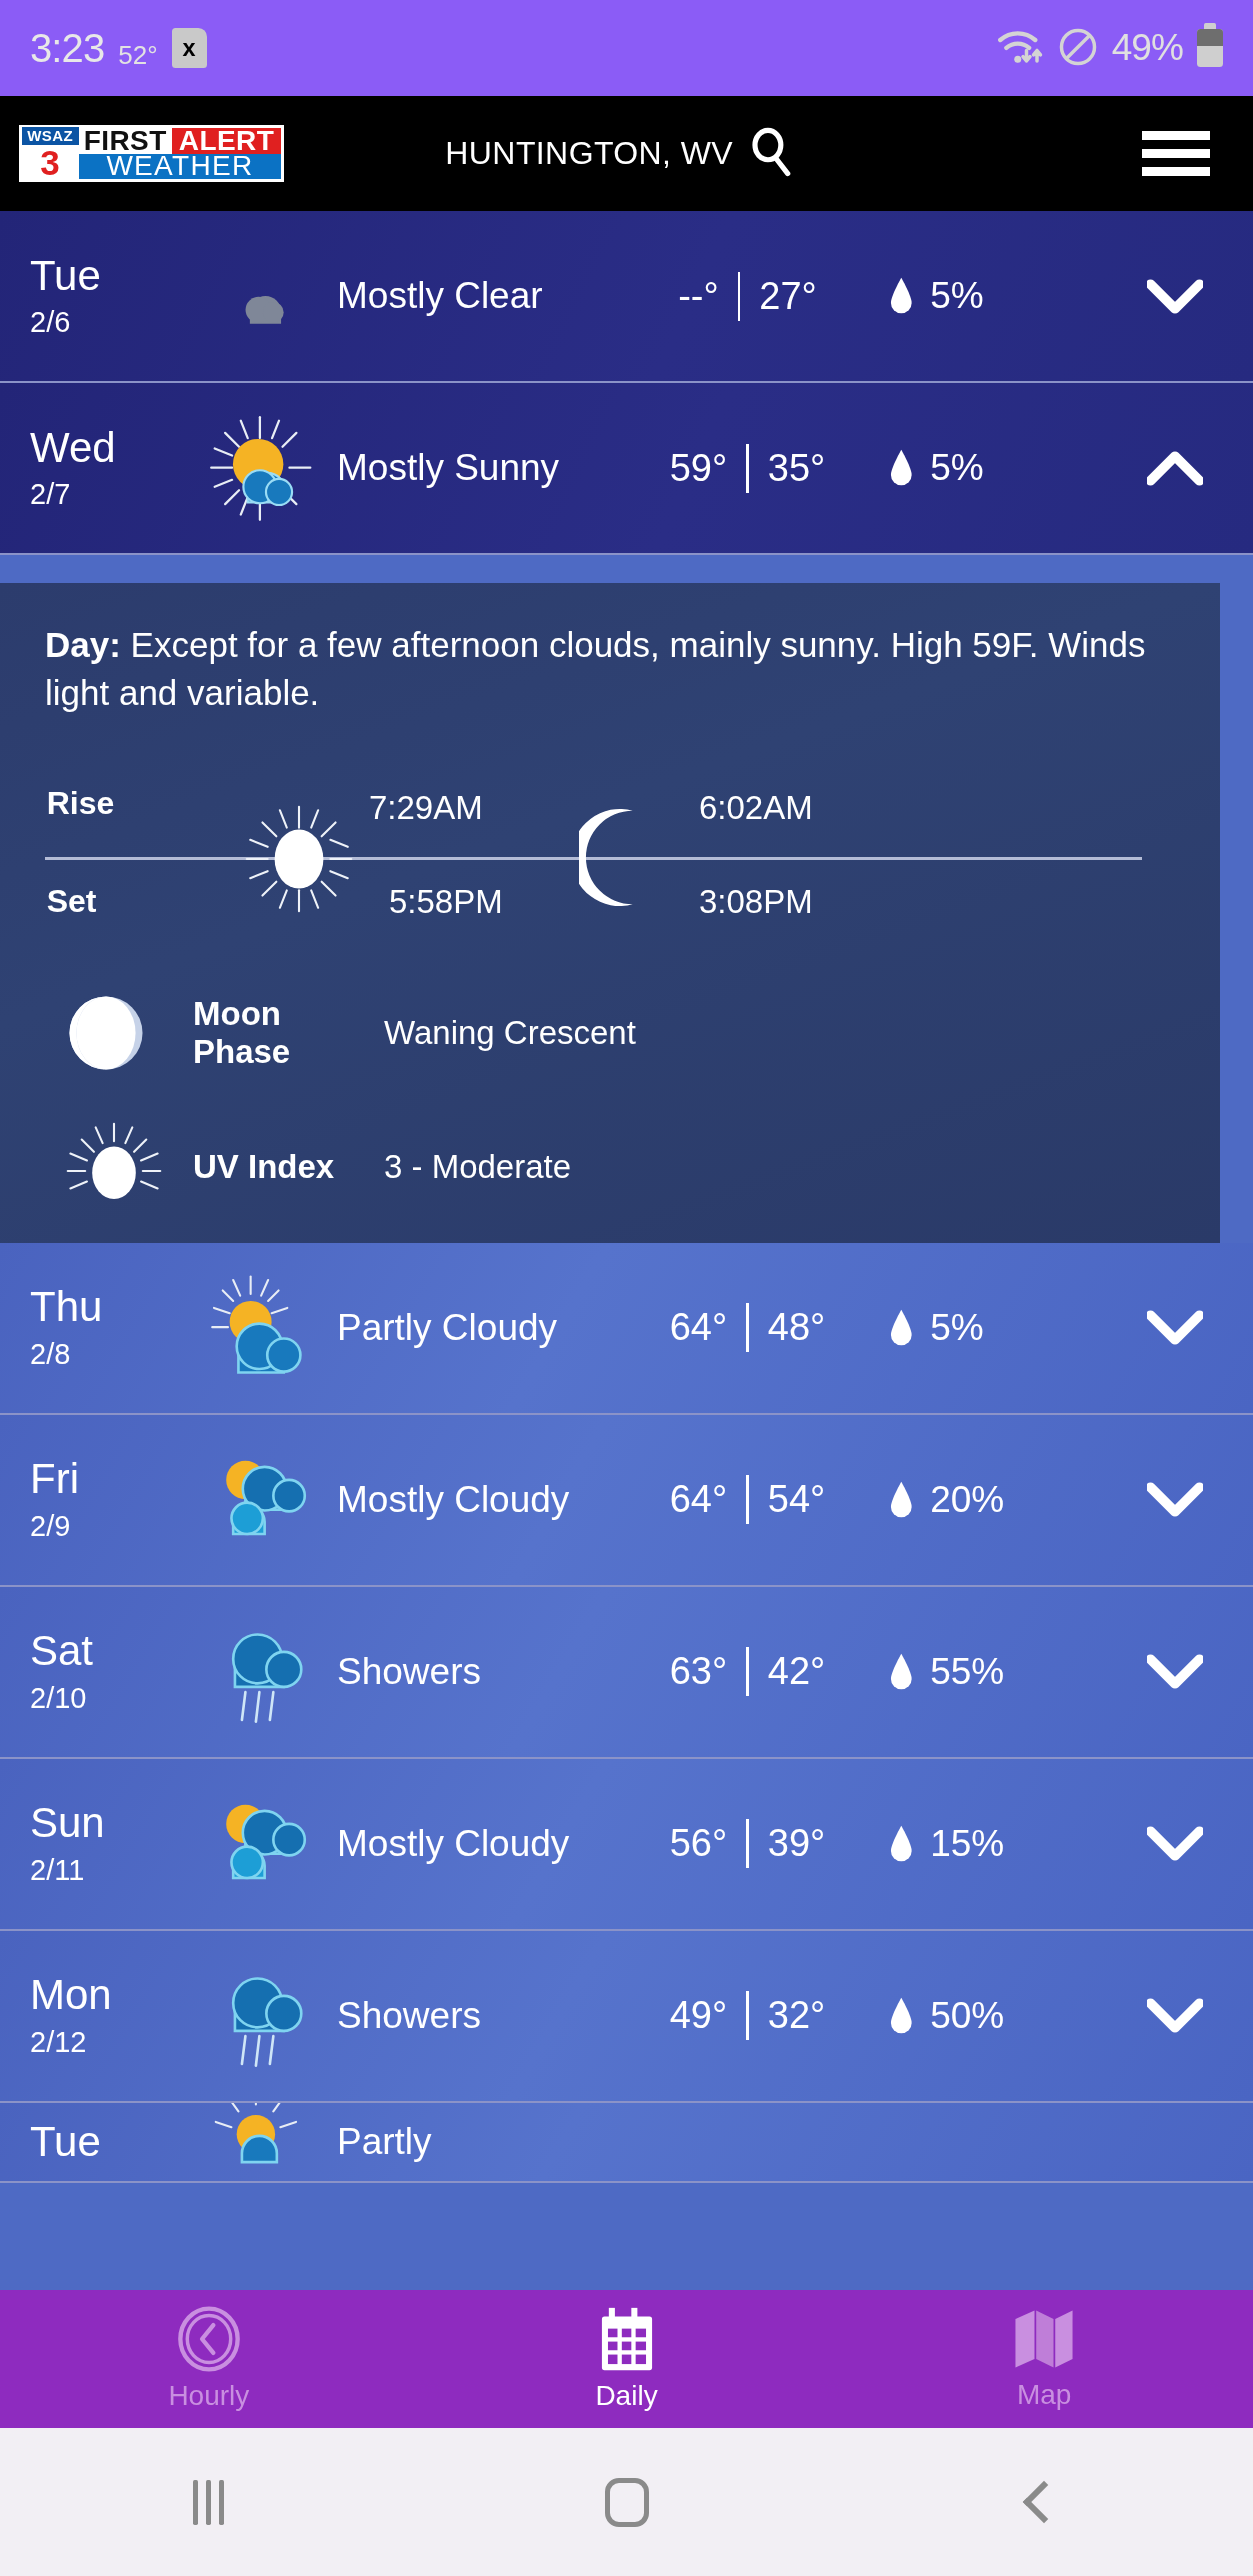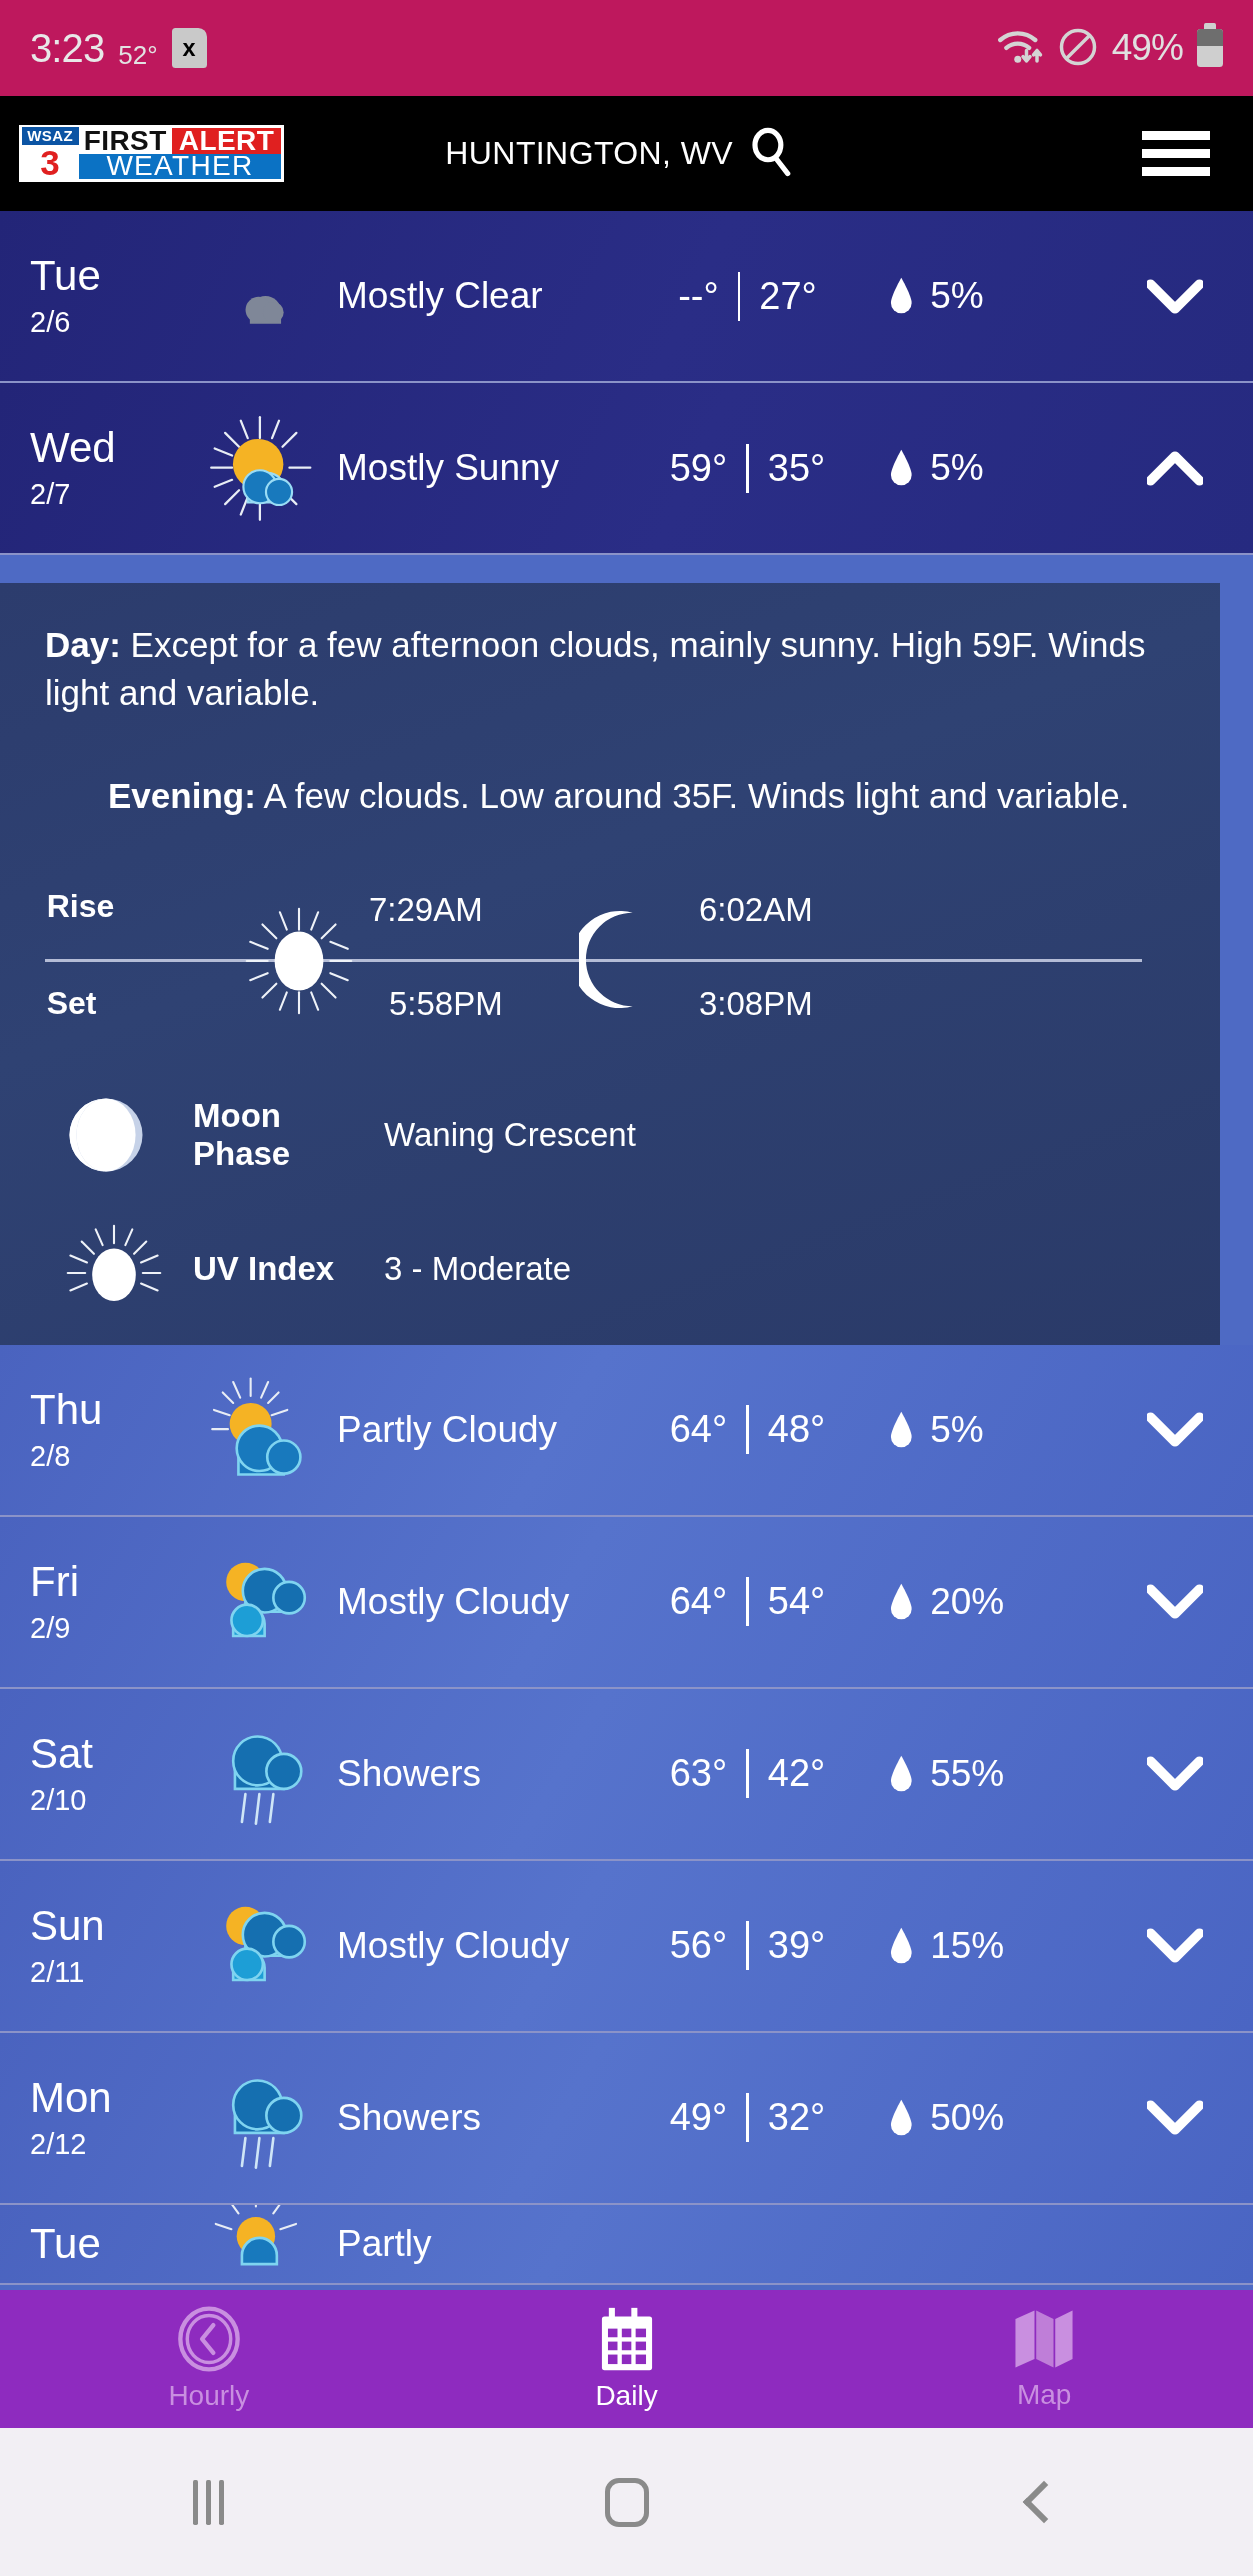--- a/index.html
+++ b/index.html
@@ -6,21 +6,21 @@
   html,body { width:1253px; height:2576px; }
   body {
     font-family:"Liberation Sans", sans-serif;
     background:#4e6ac4;
     overflow:hidden;
     position:relative;
   }
 
   
   .statusbar {
-    height:96px; background:#be185d; color:#d8d8d8;
+    height:96px; background:#8b5cf6; color:#d8d8d8;
     display:flex; align-items:center; justify-content:space-between;
     padding:0 30px;
   }
   .sb-left { display:flex; align-items:center; gap:14px; }
   .sb-time { font-size:40px; letter-spacing:-0.9px; color:#e8e8e8; }
   .sb-temp { font-size:26px; color:#e2e2e2; align-self:flex-start; margin-top:15.7px; }
   .sb-xchip {
     width:35px; height:40px; background:#c9c9c9; color:#000;
     border-radius:3.5px 8.7px 3.5px 3.5px; font-size:23.5px; font-weight:bold;
     display:flex; align-items:center; justify-content:center;
@@ -308,24 +308,20 @@
       <svg width="56" height="35" viewBox="0 0 64 40">
           <path d="M4 34 L32 6 L60 34" fill="none" stroke="#fff" stroke-width="11" stroke-linecap="round" stroke-linejoin="round"></path>
         </svg>
     </div>
   </div>
 
   <div class="detail">
     <p>
       <span class="bold">Day:</span>
       <span>Except for a few afternoon clouds, mainly sunny. High 59F. Winds light and variable.</span>
-    </p>
-    <p class="evening">
-      <span class="bold">Evening:</span>
-      <span>A few clouds. Low around 35F. Winds light and variable.</span>
     </p>
 
     <div class="rise-set">
       <div class="rs-line"></div>
       <div class="rs-label rise">Rise</div>
       <div class="rs-label set">Set</div>
 
       <div class="rs-sun">
         <svg width="108" height="108" viewBox="0 0 124 124">
           <g stroke="#eef2f8" stroke-width="2.4" stroke-linecap="round">

